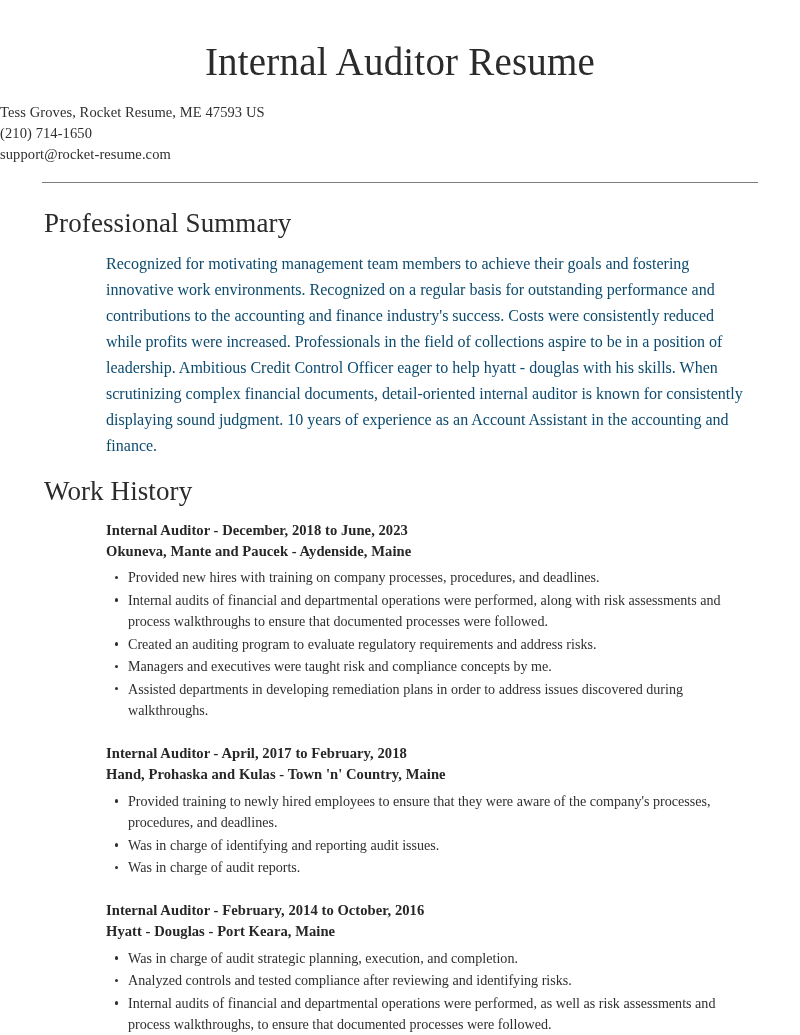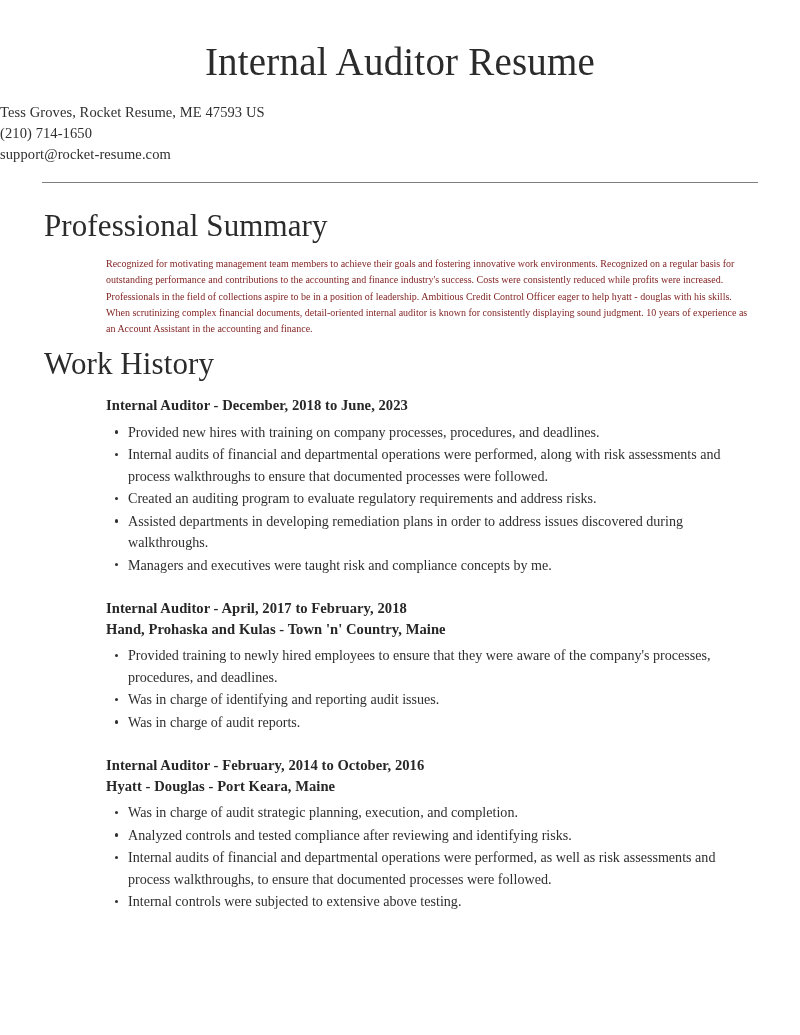--- a/index.html
+++ b/index.html
@@ -49,34 +49,34 @@
     margin: 17px 42px 0 42px;
     height: 0;
   }
 
   
   .section {
     padding-left: 44px;
     padding-right: 42px;
   }
   .section-heading {
-    font-size: 31px;
+    font-size: 27px;
     font-weight: 400;
     color: #2b2b2b;
     margin: 0;
     line-height: 1.2;
     letter-spacing: 0.1px;
   }
   .section-body {
     padding-left: 62px;
   }
   .summary-text {
-    font-size: 10px;
+    font-size: 16px;
     line-height: 1.62;
-    color: #7f1d1d;
+    color: #0c4a6e;
     margin: 0;
     text-align: left;
     padding-right: 8px;
   }
 
   
   .job {
     margin: 0;
   }
   .job-line {
@@ -106,21 +106,21 @@
     top: 8.5px;
     width: 3.4px;
     height: 3.4px;
     border-radius: 50%;
     background: #2f2f2f;
   }
 
   
   .sp-summary-head { margin-top: 24px; }
   .sp-summary-body { margin-top: 12px; }
-  .sp-work-head    { margin-top: 8px; }
+  .sp-work-head    { margin-top: 16px; }
   .sp-work-body    { margin-top: 13px; }
   .sp-job-gap      { margin-top: 22px; }
 </style>
 </head>
 <body>
 
 <div class="page">
 
   <h1 class="resume-title">Internal Auditor Resume</h1>
 
@@ -139,26 +139,27 @@
     </div>
   </div>
 
   <div class="section">
     <h2 class="section-heading sp-work-head">Work History</h2>
 
     <div class="section-body sp-work-body">
 
       <div class="job">
         <div class="job-line">Internal Auditor - December, 2018 to June, 2023</div>
+        <div class="job-line">Okuneva, Mante and Paucek - Aydenside, Maine</div>
         <ul class="bullets">
           <li>Provided new hires with training on company processes, procedures, and deadlines.</li>
           <li>Internal audits of financial and departmental operations were performed, along with risk assessments and process walkthroughs to ensure that documented processes were followed.</li>
           <li>Created an auditing program to evaluate regulatory requirements and address risks.</li>
+          <li>Managers and executives were taught risk and compliance concepts by me.</li>
           <li>Assisted departments in developing remediation plans in order to address issues discovered during walkthroughs.</li>
-          <li>Managers and executives were taught risk and compliance concepts by me.</li>
         </ul>
       </div>
 
       <div class="job sp-job-gap">
         <div class="job-line">Internal Auditor - April, 2017 to February, 2018</div>
         <div class="job-line">Hand, Prohaska and Kulas - Town 'n' Country, Maine</div>
         <ul class="bullets">
           <li>Provided training to newly hired employees to ensure that they were aware of the company's processes, procedures, and deadlines.</li>
           <li>Was in charge of identifying and reporting audit issues.</li>
           <li>Was in charge of audit reports.</li>

